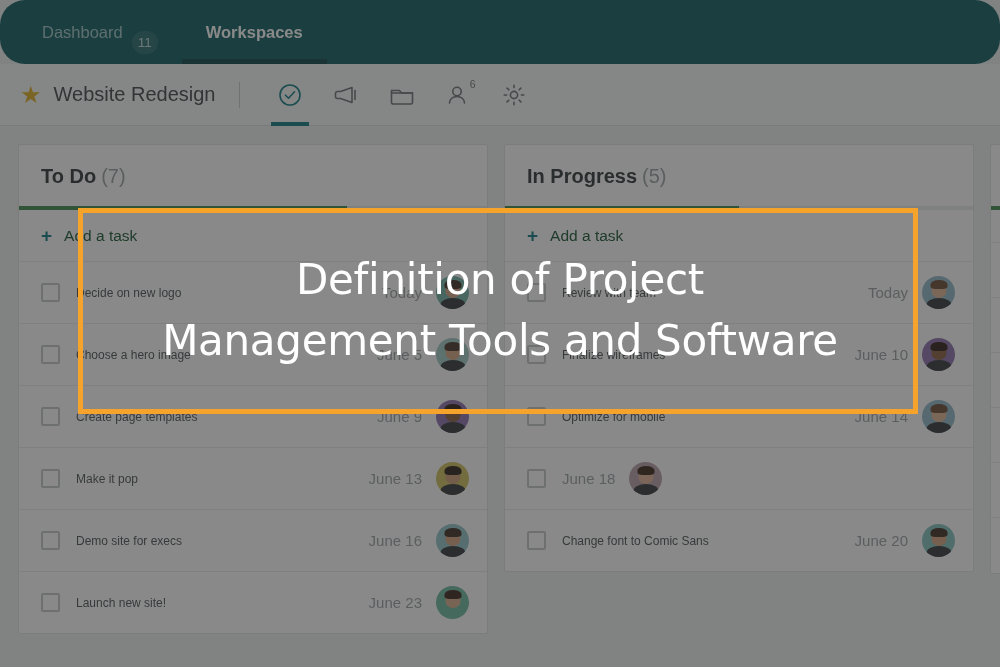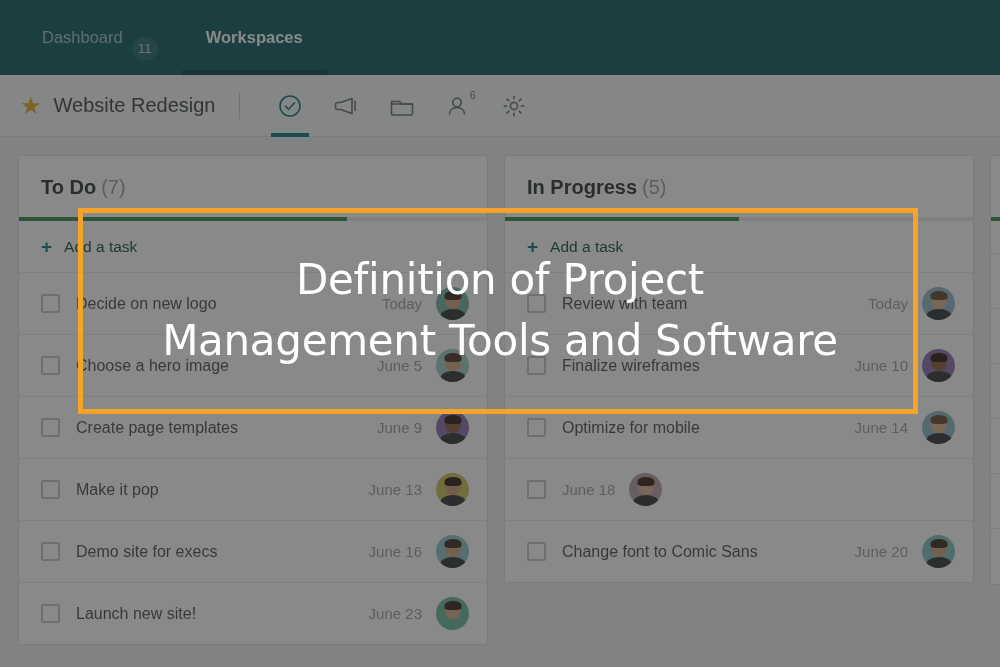--- a/index.html
+++ b/index.html
@@ -17,26 +17,27 @@
   #dim-layer {
     position: absolute;
     inset: 0;
     background: rgba(40,40,40,0.55);
     z-index: 50;
     pointer-events: none;
   }
 
   
   #topnav {
-    height: 75px;
+    height: 64px;
     background: #0c5b5e;
     display: flex;
     align-items: stretch;
     padding-left: 18px;
     position: relative;
+    border-radius: 25px;
   }
   .nav-tab {
     display: flex;
     align-items: center;
     gap: 9px;
     padding: 0 24px;
     color: #9fc4c4;
     font-size: 16.5px;
     position: relative;
     cursor: pointer;
@@ -193,21 +194,21 @@
     height: 19px;
     border: 2px solid #c3c8c8;
     border-radius: 2px;
     flex: 0 0 19px;
     margin-right: 16px;
     background: #fff;
   }
 
   .task-name {
     flex: 1 1 auto;
-    font-size: 16px;
+    font-size: 12px;
     color: #4a5053;
     white-space: nowrap;
     overflow: hidden;
   }
   .task-due {
     font-size: 15px;
     color: #9aa0a3;
     margin-right: 14px;
     white-space: nowrap;
   }

